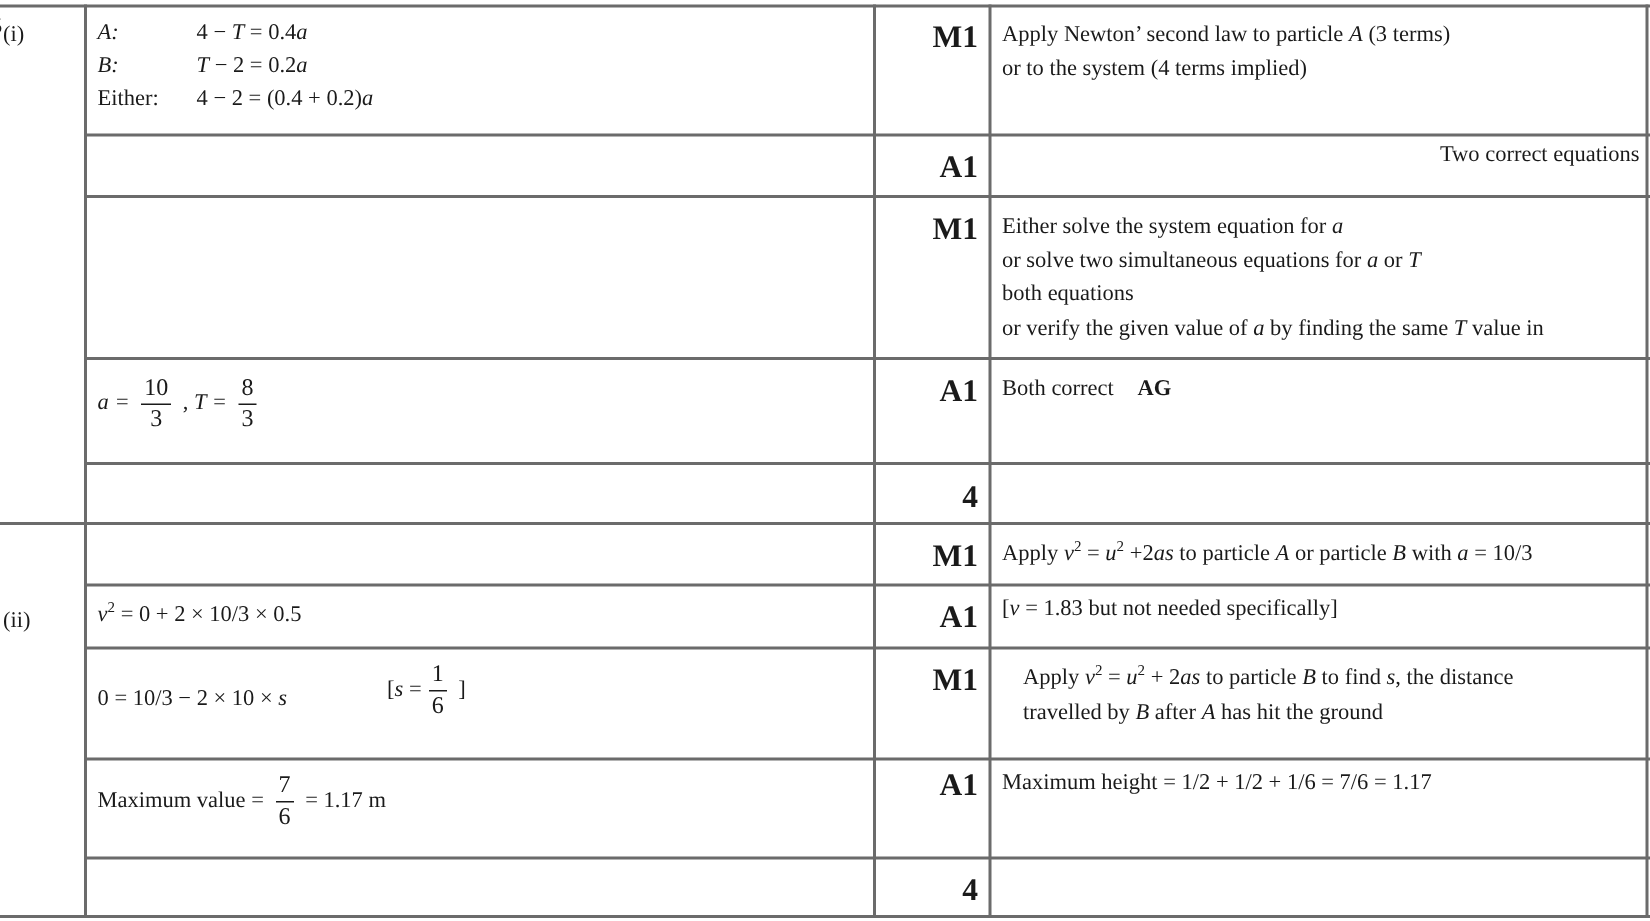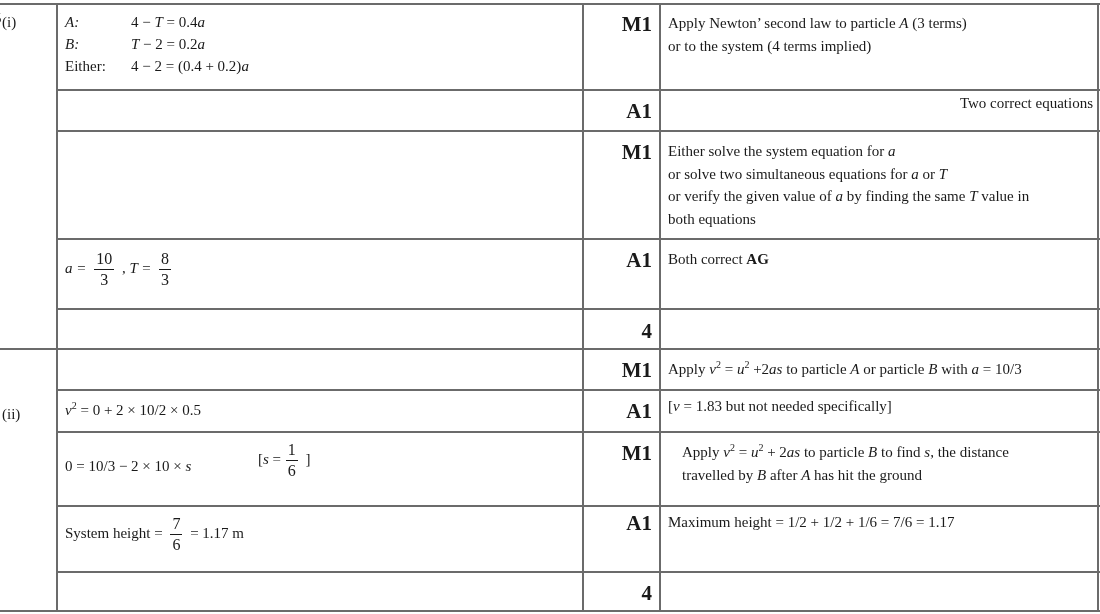--- a/index.html
+++ b/index.html
@@ -8,21 +8,21 @@
     font-family: "Liberation Serif", "DejaVu Serif", serif;
     color: #1a1a1a; font-size: 15px;
   }
   .hline { position: absolute; height: 2px; background: #6b6b6b; }
   .vline { position: absolute; width: 2px; background: #6b6b6b; }
   .cell { position: absolute; line-height: 22px; }
   .qlabel { position: absolute; font-size: 15px; }
   .mark { position: absolute; width: 72px; text-align: right; font-weight: bold; font-size: 21px; }
   .guid { position: absolute; left: 668px; width: 425px; line-height: 22.5px; font-size: 15px; }
   .it { font-style: italic; }
-  .b { font-weight: bold; }
+  .b { font-weight: bold; margin-left: 12px; }
   .frac { display: inline-flex; flex-direction: column; align-items: center; vertical-align: middle; margin: 0 4px; font-size: 16px; line-height: 20px; }
   .frac .num { border-bottom: 1px solid #1a1a1a; padding: 0 2px; }
   .row-eq { display: flex; }
   .row-eq .lbl { width: 66px; }
   sup { font-size: 10px; vertical-align: super; line-height: 0; }
 </style>
 </head>
 <body>
 
 <div class="hline" style="left:0;top:3px;width:1100px;"></div>
@@ -68,22 +68,22 @@
   <div>or to the system (4 terms implied)</div>
 </div>
 
 <div class="mark" style="left:580px;top:99px;">A1</div>
 <div class="guid" style="top:92px;text-align:right;">Two correct equations</div>
 
 <div class="mark" style="left:580px;top:140px;">M1</div>
 <div class="guid" style="top:140px;">
   <div>Either solve the system equation for <i>a</i></div>
   <div>or solve two simultaneous equations for <i>a</i> or <i>T</i></div>
+  <div>both equations</div>
   <div>or verify the given value of <i>a</i> by finding the same <i>T</i> value in</div>
-  <div>both equations</div>
 </div>
 
 <div class="cell" style="left:65px;top:249px;line-height:normal;">
   <span class="it">a =</span>
   <span class="frac">
       <span class="num">10</span>
       <span>3</span>
     </span>
   <span>,</span>
   <span class="it">T =</span>
@@ -101,21 +101,21 @@
 <div class="mark" style="left:580px;top:319px;">4</div>
 
 <div class="qlabel" style="left:2px;top:358px;margin-top:48px;">(ii)</div>
 
 <div class="mark" style="left:580px;top:358px;">M1</div>
 <div class="guid" style="top:358px;font-family:Liberation Serif, serif;">
   Apply <i>v</i><sup>2</sup> = <i>u</i><sup>2</sup> +2<i>as</i> to particle <i>A</i> or particle <i>B</i> with <i>a</i> = 10/3
 </div>
 
 <div class="cell" style="left:65px;top:399px;">
-  <i>v</i><sup>2</sup> <span>= 0 + 2 × 10/2 × 0.5</span>
+  <i>v</i><sup>2</sup> <span>= 0 + 2 × 10/3 × 0.5</span>
 </div>
 <div class="mark" style="left:580px;top:399px;">A1</div>
 <div class="guid" style="top:395px;">
   [<i>v</i> = 1.83 but not needed specifically]
 </div>
 
 <div class="cell" style="left:65px;top:455px;">
   0 = 10/3 − 2 × 10 × <i>s</i>
 </div>
 <div class="cell" style="left:258px;top:440px;line-height:normal;">
@@ -126,21 +126,21 @@
     </span>
   <span>]</span>
 </div>
 <div class="mark" style="left:580px;top:441px;">M1</div>
 <div class="guid" style="top:441px;margin-left:14px;">
   <div>Apply <i>v</i><sup>2</sup> = <i>u</i><sup>2</sup> + 2<i>as</i> to particle <i>B</i> to find <i>s</i>, the distance</div>
   <div>travelled by <i>B</i> after <i>A</i> has hit the ground</div>
 </div>
 
 <div class="cell" style="left:65px;top:514px;line-height:normal;">
-  <span>System height =</span>
+  <span>Maximum value =</span>
   <span class="frac">
       <span class="num">7</span>
       <span>6</span>
     </span>
   <span>= 1.17 m</span>
 </div>
 <div class="mark" style="left:580px;top:511px;">A1</div>
 <div class="guid" style="top:511px;">Maximum height = 1/2 + 1/2 + 1/6 = 7/6 = 1.17</div>
 
 <div class="mark" style="left:580px;top:581px;">4</div>

